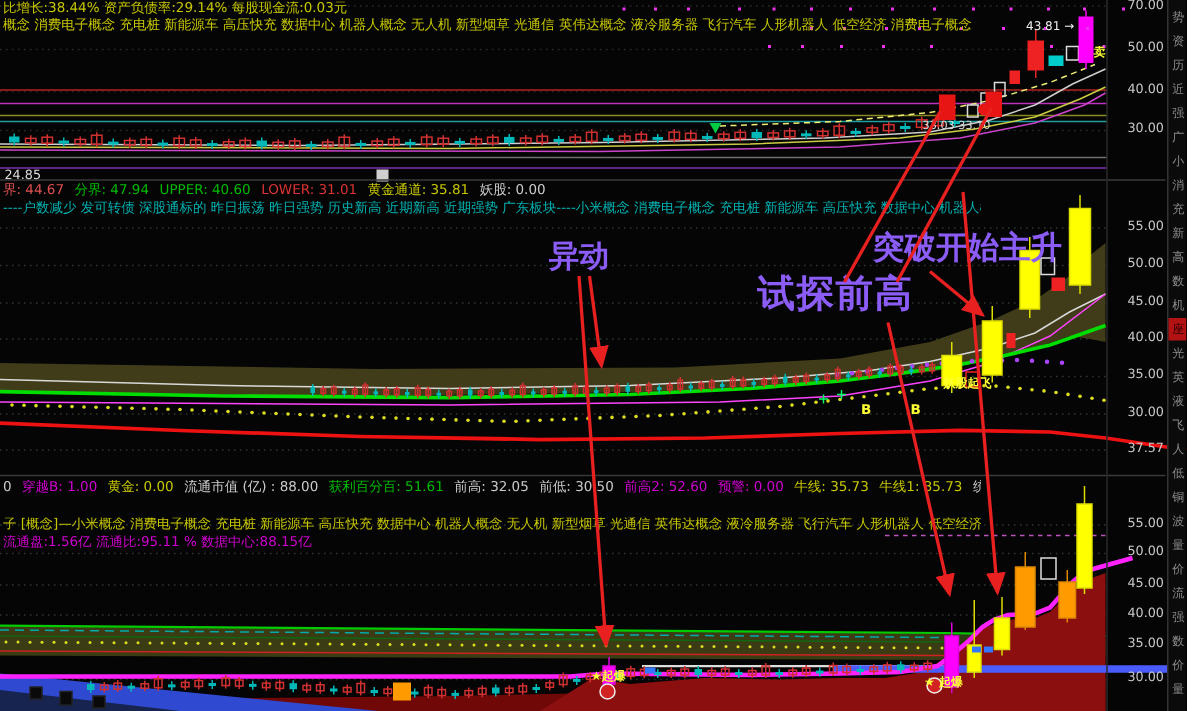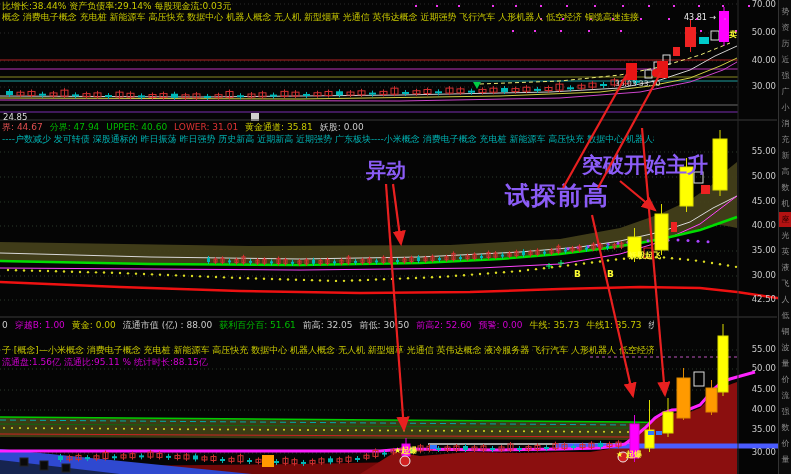--- a/index.html
+++ b/index.html
@@ -735,41 +735,41 @@
       <circle cx="405" cy="461" r="5" fill="#d22222" stroke="#eeeeee" stroke-width="1"></circle>
       <circle cx="623" cy="457" r="5" fill="#d22222" stroke="#eeeeee" stroke-width="1"></circle>
       <rect x="648" y="431" width="6" height="4" fill="#3377ff"></rect>
       <rect x="656" y="431" width="6" height="4" fill="#3377ff"></rect>
       <rect x="430" y="445" width="7" height="4" fill="#3377ff"></rect>
     </g>
     <line x1="738" y1="0" x2="738" y2="474" stroke="#2a2a2a"></line>
   </svg>
 
   <div class="row" style="left:2px;top:1px;color:#c8c800;">比增长:38.44%  资产负债率:29.14%  每股现金流:0.03元</div>
-  <div class="row" style="left:2px;top:12px;color:#c8c800;">概念 消费电子概念 充电桩 新能源车 高压快充 数据中心 机器人概念 无人机 新型烟草 光通信 英伟达概念 近期强势 飞行汽车 人形机器人 低空经济 铜缆高速连接</div>
+  <div class="row" style="left:2px;top:12px;color:#c8c800;">概念 消费电子概念 充电桩 新能源车 高压快充 数据中心 机器人概念 无人机 新型烟草 光通信 英伟达概念 液冷服务器 飞行汽车 人形机器人 低空经济 消费电子概念</div>
   <div class="row" id="indicator-row" style="left:2px;top:122px;"><span class="seg" style="color: rgb(224, 80, 80);">界: 44.67</span><span class="seg" style="color: rgb(0, 187, 0);">分界: 47.94</span><span class="seg" style="color: rgb(0, 187, 0);">UPPER: 40.60</span><span class="seg" style="color: rgb(221, 51, 51);">LOWER: 31.01</span><span class="seg" style="color: rgb(200, 200, 0);">黄金通道: 35.81</span><span class="seg" style="color: rgb(204, 204, 204);">妖股: 0.00</span></div>
   <div class="row" style="left:2px;top:134px;color:#00b2b2;">----户数减少 发可转债 深股通标的 昨日振荡 昨日强势 历史新高 近期新高 近期强势 广东板块----小米概念 消费电子概念 充电桩 新能源车 高压快充 数据中心 机器人概念 无人机 新型烟草 光通信 英伟达概念 液冷服务器 飞行汽车 人形机器人 低空经济</div>
   <div class="row" id="mid-info-row" style="left:2px;top:320px;"><span class="seg" style="color: rgb(204, 204, 204);">0</span><span class="seg" style="color: rgb(208, 0, 208);">穿越B: 1.00</span><span class="seg" style="color: rgb(200, 200, 0);">黄金: 0.00</span><span class="seg" style="color: rgb(204, 204, 204);">流通市值 (亿) : 88.00</span><span class="seg" style="color: rgb(0, 187, 0);">获利百分百: 51.61</span><span class="seg" style="color: rgb(204, 204, 204);">前高: 32.05</span><span class="seg" style="color: rgb(204, 204, 204);">前低: 30.50</span><span class="seg" style="color: rgb(208, 0, 208);">前高2: 52.60</span><span class="seg" style="color: rgb(208, 0, 208);">预警: 0.00</span><span class="seg" style="color: rgb(200, 200, 0);">牛线: 35.73</span><span class="seg" style="color: rgb(200, 200, 0);">牛线1: 35.73</span><span class="seg" style="color: rgb(204, 204, 204);">统计时长: 15.00</span><span class="seg" style="color: rgb(208, 0, 208);">中轴线: 42.21</span></div>
   <div class="row" style="left:2px;top:345px;color:#c8c800;">子 [概念]—小米概念 消费电子概念 充电桩 新能源车 高压快充 数据中心 机器人概念 无人机 新型烟草 光通信 英伟达概念 液冷服务器 飞行汽车 人形机器人 低空经济 铜缆高速连接</div>
-  <div class="row" style="left:2px;top:357px;color:#d000d0;">流通盘:1.56亿  流通比:95.11 %  统计时长:88.15亿</div>
+  <div class="row" style="left:2px;top:357px;color:#d000d0;">流通盘:1.56亿  流通比:95.11 %  数据中心:88.15亿</div>
 
   <div class="ylabs" id="ylabs-top">
       <div class="ylab" style="top: 0px;">70.00</div>
       <div class="ylab" style="top: 28px;">50.00</div>
       <div class="ylab" style="top: 56px;">40.00</div>
       <div class="ylab" style="top: 82px;">30.00</div>
     </div>
   <div class="ylabs" id="ylabs-mid">
       <div class="ylab" style="top: 147px;">55.00</div>
       <div class="ylab" style="top: 172px;">50.00</div>
       <div class="ylab" style="top: 197px;">45.00</div>
       <div class="ylab" style="top: 221px;">40.00</div>
       <div class="ylab" style="top: 246px;">35.00</div>
       <div class="ylab" style="top: 271px;">30.00</div>
-      <div class="ylab" style="top: 295px;">42.50</div>
+      <div class="ylab" style="top: 295px;">37.57</div>
     </div>
   <div class="ylabs" id="ylabs-bot">
       <div class="ylab" style="top: 345px;">55.00</div>
       <div class="ylab" style="top: 364px;">50.00</div>
       <div class="ylab" style="top: 385px;">45.00</div>
       <div class="ylab" style="top: 405px;">40.00</div>
       <div class="ylab" style="top: 425px;">35.00</div>
       <div class="ylab" style="top: 448px;">30.00</div>
     </div>
   <div class="wtag" style="left:3px;top:113px;font-size:8.5px;">24.85</div>

